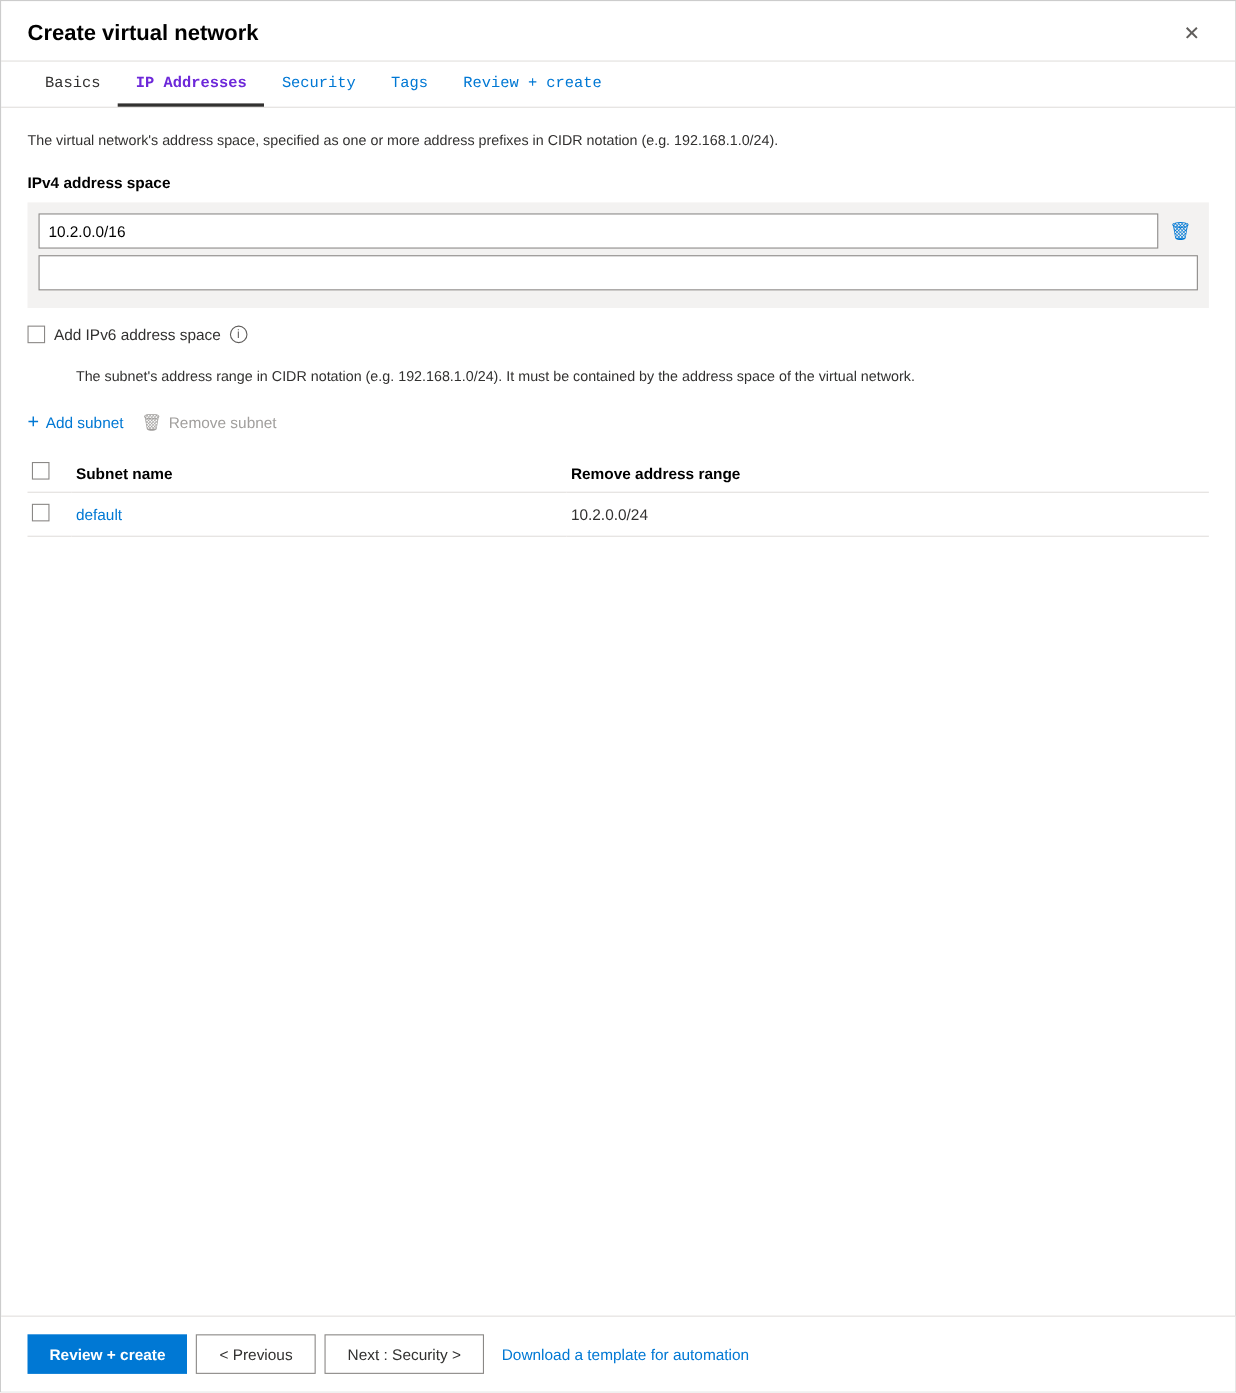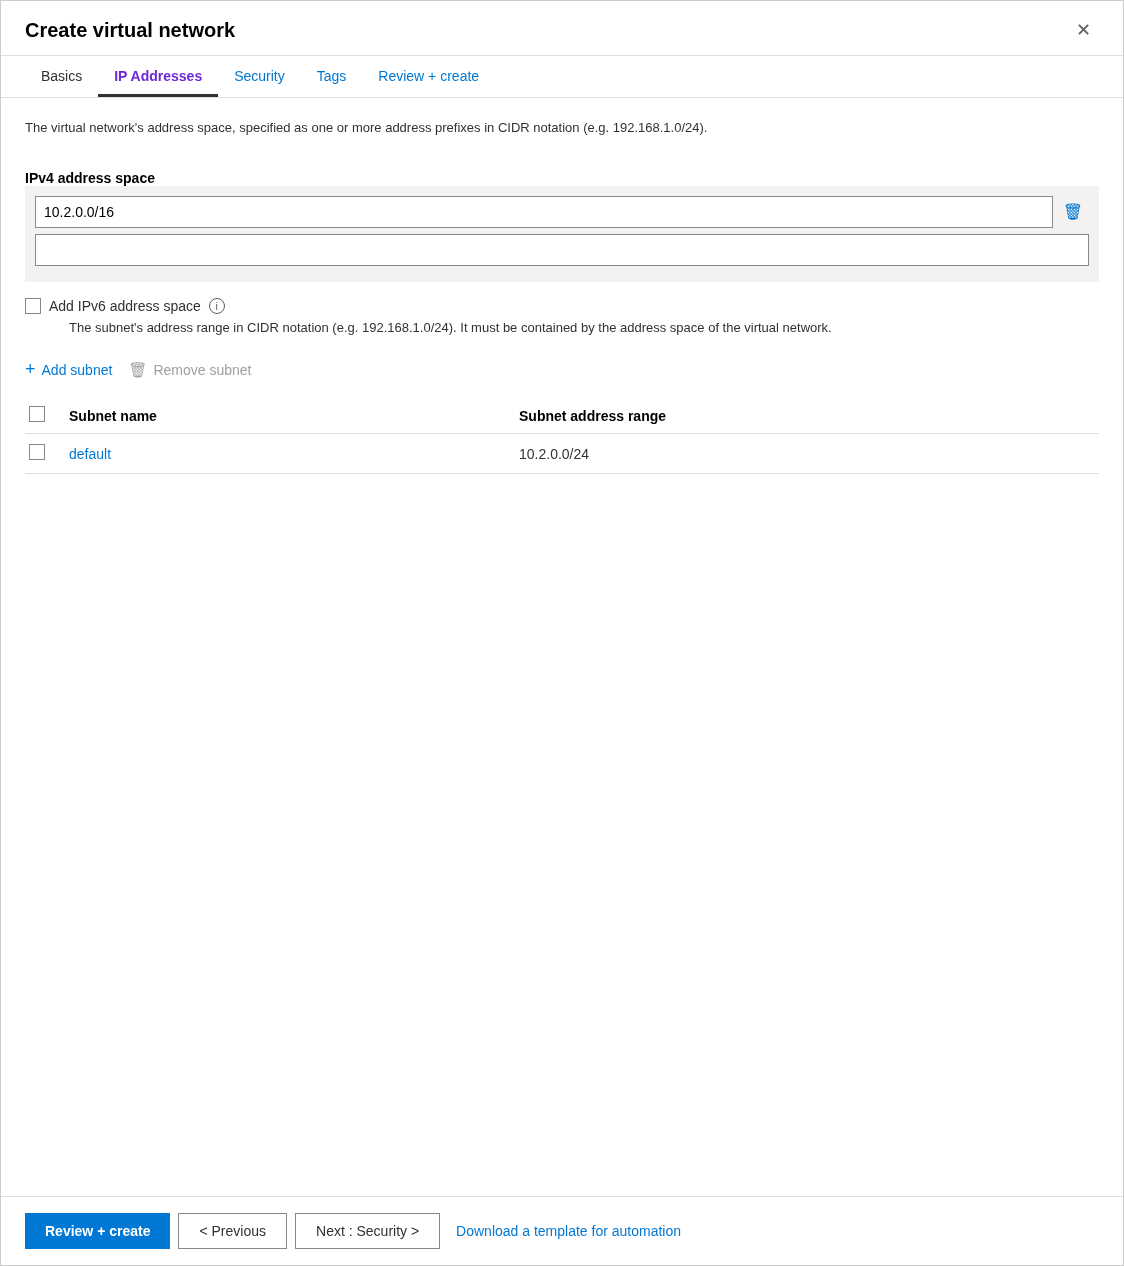--- a/index.html
+++ b/index.html
@@ -52,20 +52,21 @@
       cursor: pointer;
       font-size: 14px;
       color: #0078d4;
       border-bottom: 3px solid transparent;
       white-space: nowrap;
       text-decoration: none;
       background: none;
       border-top: none;
       border-left: none;
       border-right: none;
+      font-family: Liberation Mono, monospace;
     }
     .tab:first-child {
       color: #323130;
     }
     .tab.active {
       color: #6d28d9;
       border-bottom: 3px solid #323130;
       font-weight: 600;
     }
     .tab.inactive-dark {
@@ -74,28 +75,29 @@
 
     .content {
       flex: 1;
       padding: 20px 24px;
       overflow-y: auto;
     }
 
     .description-text {
       font-size: 13px;
       color: #323130;
-      margin-bottom: 32px;
+      margin-bottom: 20px;
       line-height: 1.5;
     }
 
     .section-label {
       font-size: 14px;
       font-weight: 600;
       color: #000;
+      margin-bottom: 10px;
     }
 
     .ipv4-container {
       background: #f3f2f1;
       padding: 10px;
       margin-bottom: 16px;
     }
 
     .input-row {
       display: flex;
@@ -126,21 +128,21 @@
     }
     .trash-icon {
       color: #0078d4;
       font-size: 16px;
     }
 
     .checkbox-row {
       display: flex;
       align-items: center;
       gap: 8px;
-      margin-bottom: 4px;
+      margin-bottom: 20px;
     }
     .checkbox {
       width: 16px;
       height: 16px;
       border: 1px solid #8a8886;
       background: #fff;
       cursor: pointer;
       flex-shrink: 0;
       appearance: none;
       -webkit-appearance: none;
@@ -362,21 +364,21 @@
       </button>
     </div>
 
     <table class="subnet-table">
       <thead>
         <tr>
           <th>
             <input type="checkbox" class="header-checkbox" style="">
           </th>
           <th>Subnet name</th>
-          <th>Subnet address range</th>
+          <th>Remove address range</th>
         </tr>
       </thead>
       <tbody>
         <tr class="table-row">
           <td>
             <input type="checkbox" class="row-checkbox" style="">
           </td>
           <td>
             <a class="subnet-link">default</a>
           </td>

